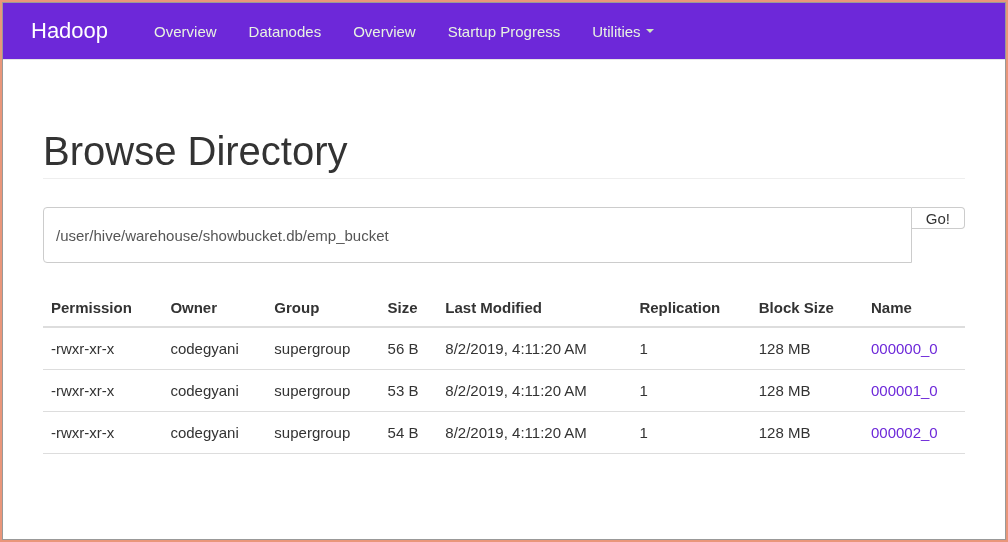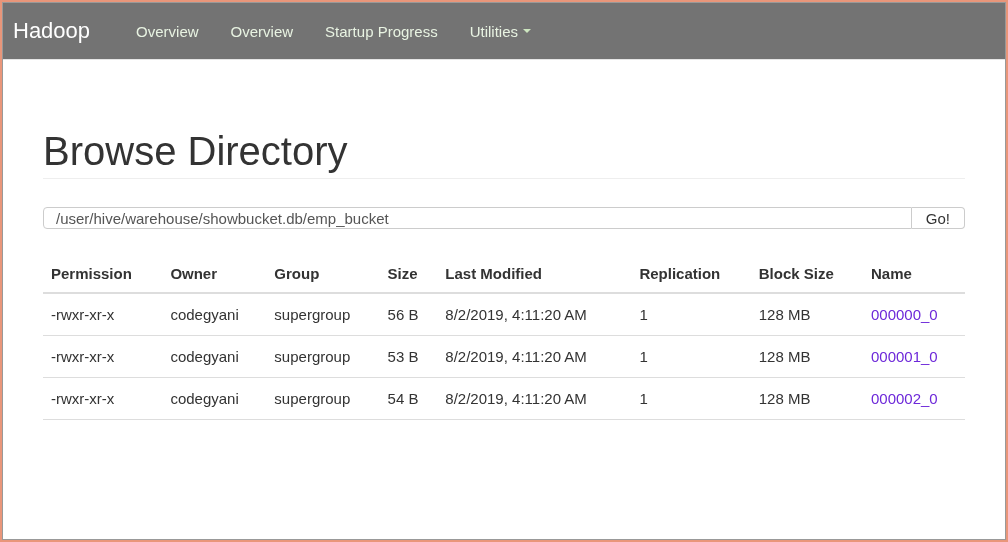--- a/index.html
+++ b/index.html
@@ -10,25 +10,25 @@
     padding: 2px;
   }
   .frame {
     background: #fff;
     width: 1004px;
     height: 538px;
     overflow: hidden;
     border: 1px solid #999;
   }
   .navbar {
-    background: #737373;
+    background: #6d28d9;
     color: #fff;
     display: flex;
     align-items: center;
-    padding: 0 10px;
+    padding: 0 28px;
     height: 56px;
     box-shadow: 0 1px 0 rgba(0,0,0,0.1);
   }
   .brand {
     font-size: 22px;
     color: #fff;
     margin-right: 30px;
     font-weight: 400;
   }
   .nav-item {
@@ -59,21 +59,21 @@
     margin: 30px 0 28px 0;
     padding-bottom: 4px;
     border-bottom: 1px solid #eee;
   }
   .input-group {
     display: flex;
     margin-bottom: 26px;
   }
   .path-input {
     flex: 1;
-    height: 22px;
+    height: 56px;
     padding: 6px 12px;
     font-size: 15px;
     color: #555;
     background: #fff;
     border: 1px solid #ccc;
     border-radius: 4px 0 0 4px;
     outline: none;
   }
   .go-btn {
     height: 22px;
@@ -110,20 +110,21 @@
   }
 </style>
 </head>
 <body>
 
 <div class="frame">
 
   <div class="navbar">
     <div class="brand">Hadoop</div>
     <div class="nav-item">Overview</div>
+    <div class="nav-item">Datanodes</div>
     <div class="nav-item">Overview</div>
     <div class="nav-item">Startup Progress</div>
     <div class="nav-item">
       <span>Utilities</span>
       <span class="caret"></span>
     </div>
   </div>
 
   <div class="container">
     <h1 class="page-header">Browse Directory</h1>

